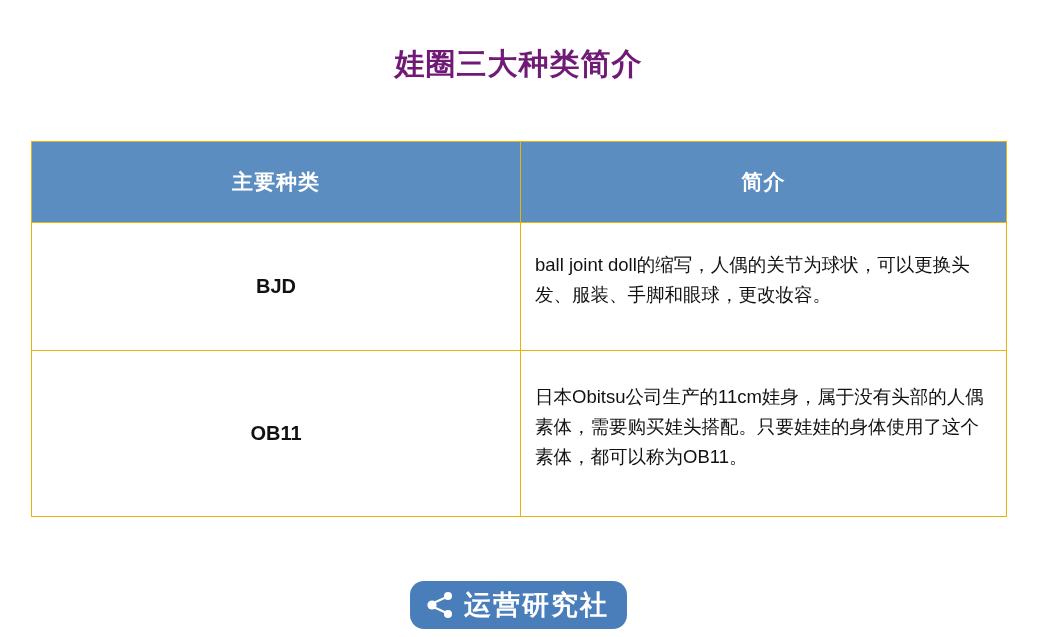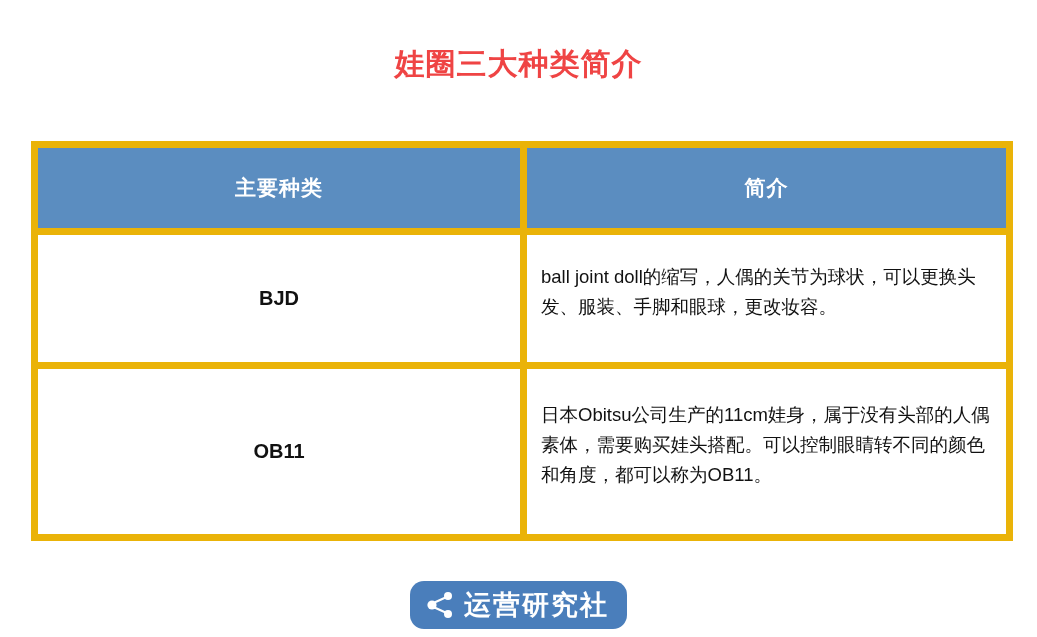--- a/index.html
+++ b/index.html
@@ -18,37 +18,37 @@
     position: relative;
     width: 1037px;
     height: 637px;
     box-sizing: border-box;
   }
   .title {
     text-align: center;
     font-size: 30px;
     font-weight: bold;
     letter-spacing: 1px;
-    color: #ef4444;
+    color: #701a75;
     margin: 0;
     padding-top: 44px;
   }
   .table-wrap {
     position: absolute;
     left: 31px;
     top: 141px;
     width: 975px;
   }
   table.info {
     border-collapse: collapse;
     width: 975px;
     table-layout: fixed;
   }
   table.info th, table.info td {
-    border: 7px solid #eab308;
+    border: 1px solid #eab308;
     vertical-align: middle;
   }
   table.info thead th {
     background: #5b8dc0;
     color: #ffffff;
     font-size: 21px;
     font-weight: bold;
     height: 78px;
     text-align: center;
     letter-spacing: 1px;
@@ -117,21 +117,21 @@
           <th>简介</th>
         </tr>
       </thead>
       <tbody>
         <tr class="r1">
           <td class="cat">BJD</td>
           <td class="desc">ball joint doll的缩写，人偶的关节为球状，可以更换头发、服装、手脚和眼球，更改妆容。</td>
         </tr>
         <tr class="r2">
           <td class="cat">OB11</td>
-          <td class="desc">日本Obitsu公司生产的11cm娃身，属于没有头部的人偶素体，需要购买娃头搭配。可以控制眼睛转不同的颜色和角度，都可以称为OB11。</td>
+          <td class="desc">日本Obitsu公司生产的11cm娃身，属于没有头部的人偶素体，需要购买娃头搭配。只要娃娃的身体使用了这个素体，都可以称为OB11。</td>
         </tr>
       </tbody>
     </table>
   </div>
 
   <div class="logo-wrap">
     <div class="logo">
       <span>
         <svg width="32" height="32" viewBox="0 0 32 32" aria-hidden="true">
           <circle cx="24" cy="7" r="4" fill="#ffffff"></circle>

